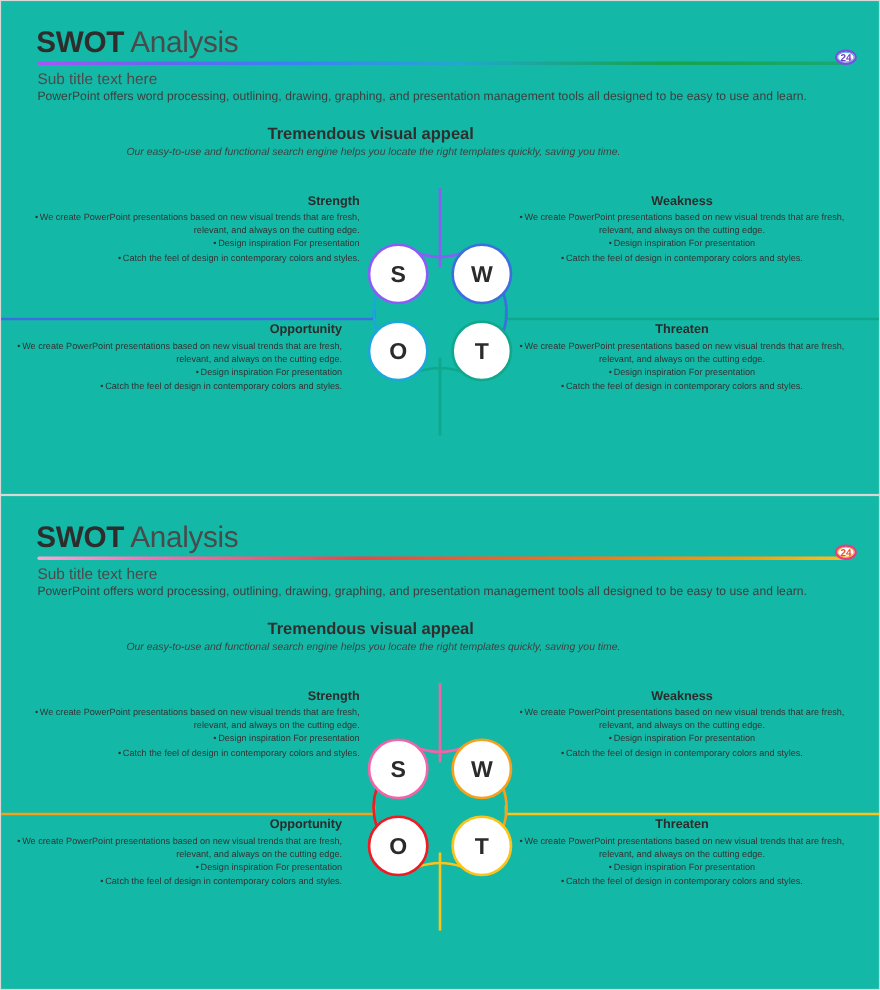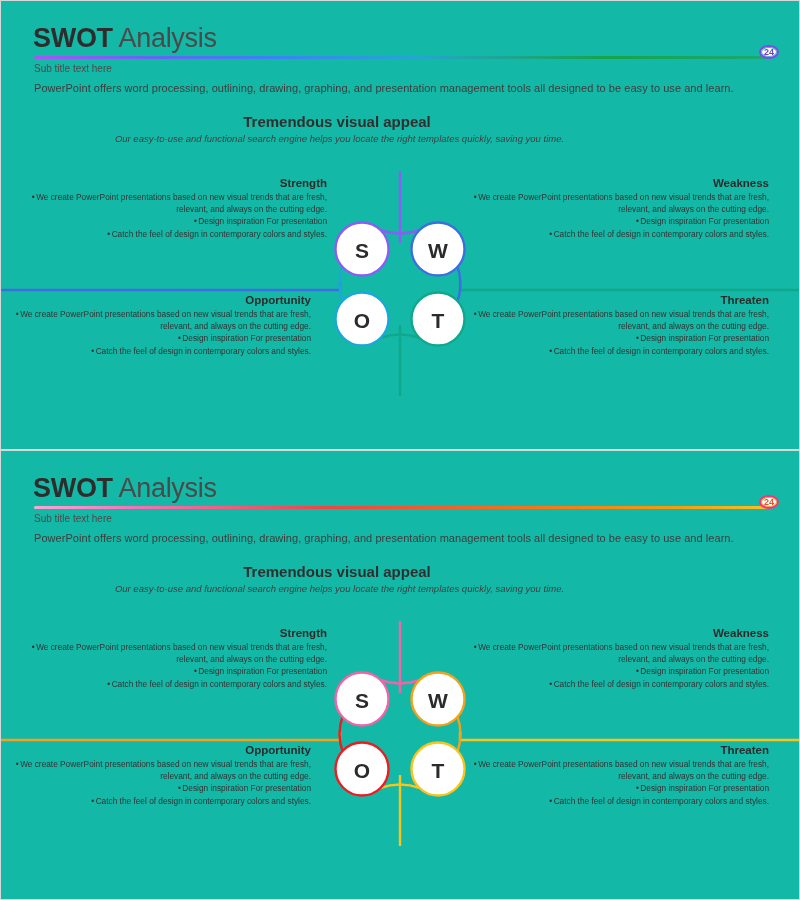--- a/index.html
+++ b/index.html
@@ -83,21 +83,21 @@
   .badge.warm {
     border: 2px solid #ec3a7a;
     color: #e8532a;
     box-shadow: inset 0 0 0 1px #f6a623;
   }
 
   .subtitle {
     position: absolute;
     left: 33px;
     top: 62px;
-    font-size: 10px;
+    font-size: 14px;
     color: #4b4b4b;
     white-space: nowrap;
   }
   .lead {
     position: absolute;
     left: 33px;
     top: 81px;
     font-size: 11px;
     color: #3d3d3d;
     white-space: nowrap;
@@ -144,21 +144,21 @@
   }
   .quad li {
     font-size: 8.3px;
     line-height: 11.6px;
     color: #333333;
     margin: 0 0 1px 0;
   }
   .quad li .dot { margin-right: 1.5px; }
 
   .quad.left  { text-align: right; }
-  .quad.right { text-align: right;  }
+  .quad.right { text-align: center;  }
 
   .q-strength    { left: 28px;  top: 176px; }
   .q-weakness    { left: 470px; top: 176px; }
   .q-opportunity { left: 12px;  top: 293px; }
   .q-threaten    { left: 470px; top: 293px; }
 
   
   .diagram {
     position: absolute;
     left: 270px;

